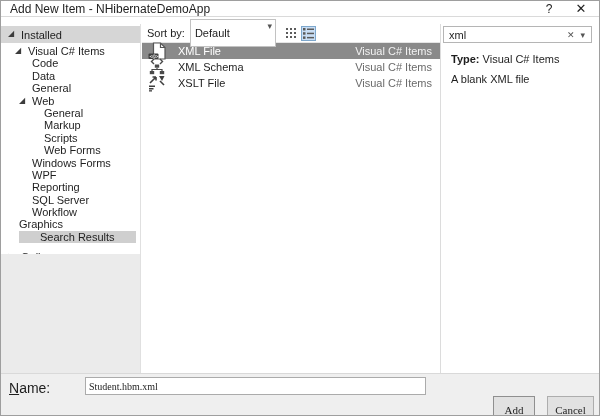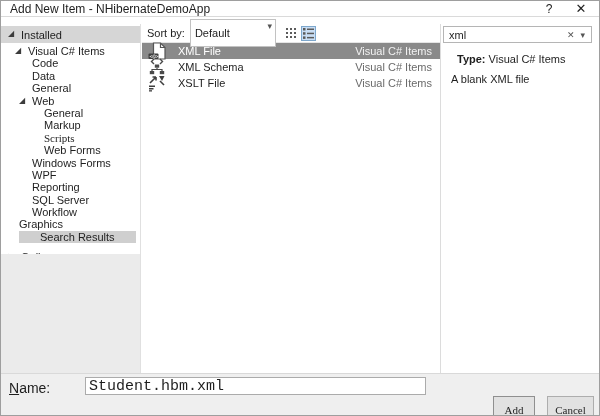--- a/index.html
+++ b/index.html
@@ -86,33 +86,33 @@
   .right-panel {
     position:absolute; top:23px; left:441px; right:0; bottom:42px; background:#fff;
   }
   .search-box {
     margin:2px 7px 0 1px; height:17px; border:1px solid #b5b5b5; background:#fff;
     display:flex; align-items:center; padding:0 3px 0 5px;
   }
   .search-box .search-value { flex:1; font-size:11px; color:#1e1e1e; }
   .search-box .sb-ico { font-size:9px; color:#555; padding:0 3px; }
   .details { padding:10px 4px 0 9px; }
-  .type-line { font-size:11px; color:#1e1e1e; margin-bottom:8px;margin-left:6px; }
+  .type-line { font-size:11px; color:#1e1e1e; margin-bottom:8px; }
   .type-line b { font-weight:bold; }
   .desc-line { font-size:11px; color:#1e1e1e; }
   
   .footer {
     position:absolute; left:0; right:0; bottom:0; height:42px;
     background:#efefef; border-top:1px solid #d9d9d9;
   }
   .name-label { position:absolute; left:8px; top:6px; font-size:14px; color:#1e1e1e; }
   .name-input {
     position:absolute; left:84px; top:3px; width:341px; height:18px;
-    border:1px solid #ababab; background:#fff; font-family:Liberation Mono, monospace;
-    font-size:15px; color:#1e1e1e; padding:0 3px;
+    border:1px solid #ababab; background:#fff; font-family:Liberation Serif, serif;
+    font-size:10px; color:#1e1e1e; padding:0 3px;
   }
   .btn {
     position:absolute; top:22px; height:29px; background:#e1e1e1;
     border:1px solid #adadad; font-family:Liberation Serif, serif;
     font-size:11px; color:#1e1e1e; text-align:center; line-height:17px;
   }
   .btn.add { left:492px; width:42px; border-color:#8f8f8f; }
   .btn.cancel { left:546px; width:47px; }
   u { text-decoration:underline; }
   svg { display:block; }
@@ -135,21 +135,21 @@
         <span class="hdr-label">Installed</span>
       </div>
       <ul class="tree" id="tree-root">
           <li><span class="arrow" style="left: 14px;">◢</span><span class="lbl" style="margin-left: 27px;">Visual C# Items</span></li>
           <li><span class="lbl" style="margin-left: 31px;">Code</span></li>
           <li><span class="lbl" style="margin-left: 31px;">Data</span></li>
           <li><span class="lbl" style="margin-left: 31px;">General</span></li>
           <li><span class="arrow" style="left: 18px;">◢</span><span class="lbl" style="margin-left: 31px;">Web</span></li>
           <li><span class="lbl" style="margin-left: 43px;">General</span></li>
           <li><span class="lbl" style="margin-left: 43px;">Markup</span></li>
-          <li><span class="lbl" style="margin-left: 43px; font-family: Liberation Serif, serif;">Scripts</span></li>
+          <li><span class="lbl" style="margin-left: 43px;">Scripts</span></li>
           <li><span class="lbl" style="margin-left: 43px;">Web Forms</span></li>
           <li><span class="lbl" style="margin-left: 31px;">Windows Forms</span></li>
           <li><span class="lbl" style="margin-left: 31px;">WPF</span></li>
           <li><span class="lbl" style="margin-left: 31px;">Reporting</span></li>
           <li><span class="lbl" style="margin-left: 31px;">SQL Server</span></li>
           <li><span class="lbl" style="margin-left: 31px;">Workflow</span></li>
           <li><span class="lbl" style="margin-left: 18px;">Graphics</span></li>
           <li><span class="lbl sel" style="margin-left: 18px; background: rgb(207, 207, 207);">Search Results</span></li>
         </ul>
       <div class="online-header">

